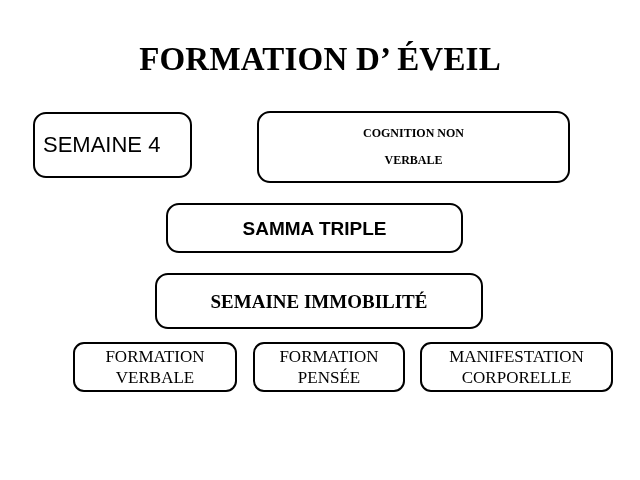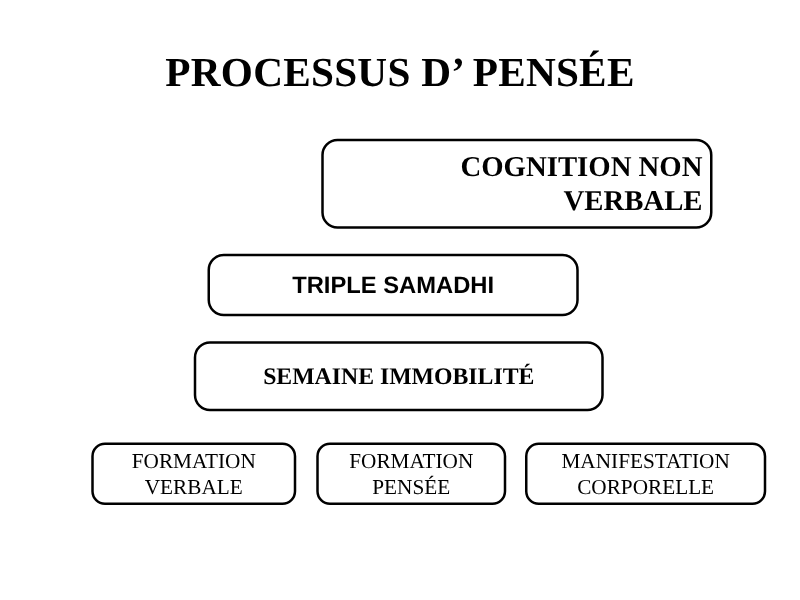--- a/index.html
+++ b/index.html
@@ -71,23 +71,22 @@
 
   #node-cognition {
     left: 257px;
     top: 111px;
     width: 313px;
     height: 72px;
   }
   #node-cognition .node-label {
     font-family: "Liberation Serif", serif;
     font-weight: bold;
-    font-size: 23px;
+    font-size: 12px;
     line-height: 27px;
-    text-align: right;
   }
 
   #node-samadhi {
     left: 166px;
     top: 203px;
     width: 297px;
     height: 50px;
   }
   #node-samadhi .node-label {
     font-family: "Liberation Sans", sans-serif;
@@ -103,50 +102,53 @@
     height: 56px;
   }
   #node-immobilite .node-label {
     font-family: "Liberation Serif", serif;
     font-weight: bold;
     font-size: 19px;
     line-height: 23px;
   }
 
   .node-leaf {
-    top: 354px;
+    top: 342px;
     height: 50px;
     border-width: 2.5px;
     border-radius: 11px;
   }
   .node-leaf .node-label {
     font-family: "Liberation Serif", serif;
     font-weight: normal;
     font-size: 17px;
     line-height: 21px;
   }
   #node-form-verbale   { left: 73px;  width: 164px; }
   #node-form-pensee    { left: 253px; width: 152px; }
   #node-manif-corp     { left: 420px; width: 193px; justify-content: flex-end; }
 </style>
 </head>
 <body>
 
 <div id="slide">
 
-  <div class="slide-title">PROCESSUS D’ PENSÉE</div>
+  <div class="slide-title">FORMATION D’ ÉVEIL</div>
 
+  <div class="node" id="node-semaine">
+    <span class="node-label">SEMAINE 4</span>
+  </div>
 
   <div class="node" id="node-cognition">
     <span class="node-label">COGNITION NON
 VERBALE</span>
   </div>
 
   <div class="node" id="node-samadhi">
-    <span class="node-label">TRIPLE SAMADHI</span>
+    <span class="node-label">SAMMA TRIPLE</span>
   </div>
 
   <div class="node" id="node-immobilite">
     <span class="node-label">SEMAINE IMMOBILITÉ</span>
   </div>
 
   <div class="node node-leaf" id="node-form-verbale">
     <span class="node-label">FORMATION
 VERBALE</span>
   </div>

